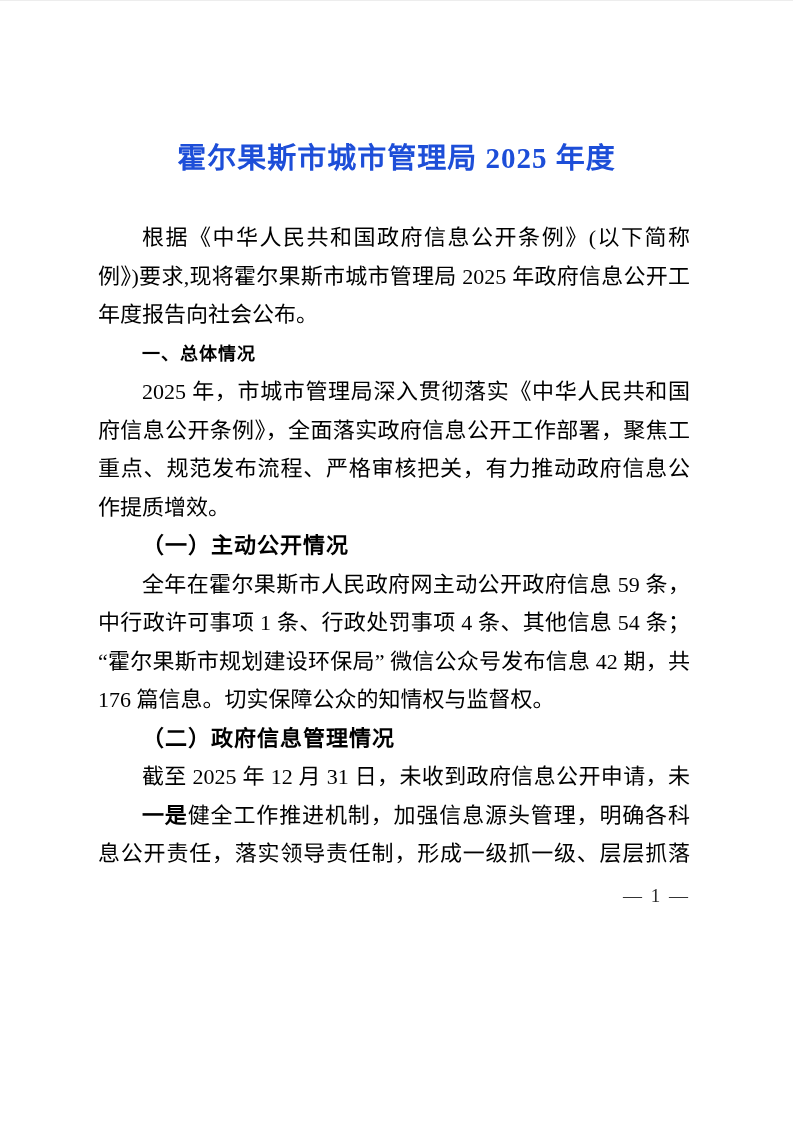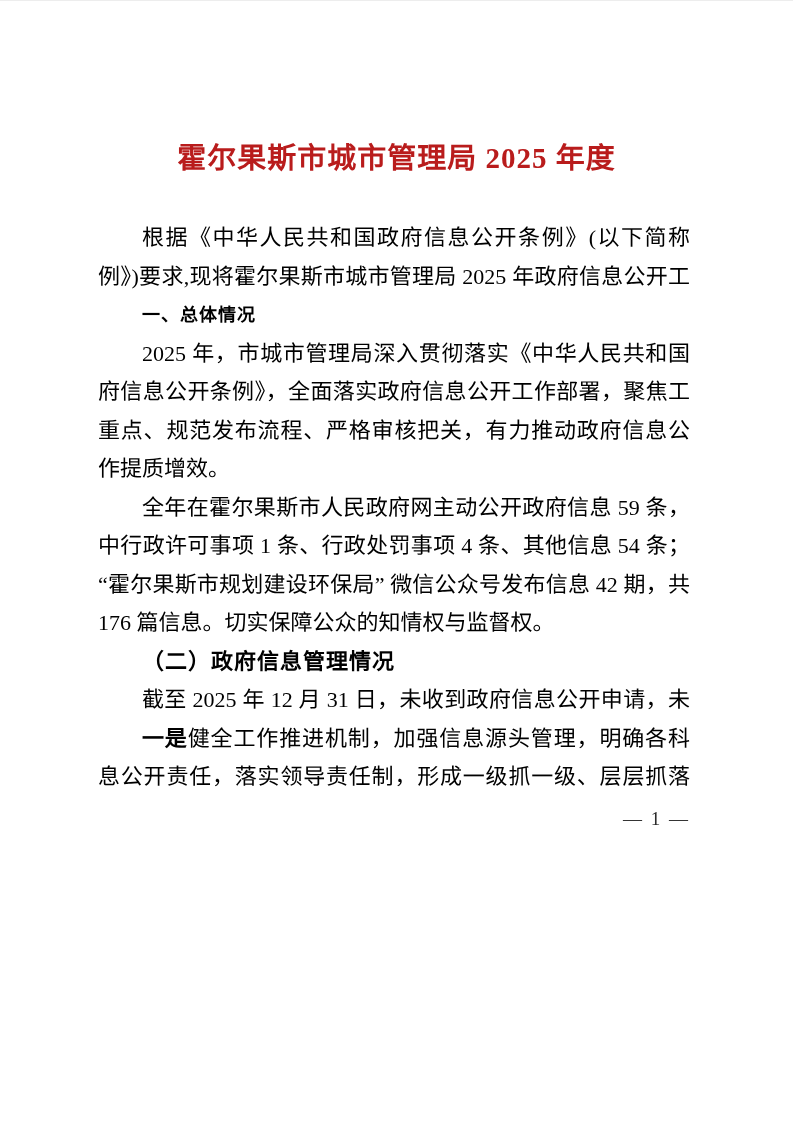--- a/index.html
+++ b/index.html
@@ -20,21 +20,21 @@
   }
   .title-block {
     padding-top: 138px;
     text-align: center;
   }
   .title-line {
     font-size: 29px;
     line-height: 39px;
     font-weight: bold;
     letter-spacing: 1px;
-    color: #b91c1c;
+    color: #1d4ed8;
     font-family: "Liberation Serif", "DejaVu Serif", serif;
   }
   .body-col {
     margin-top: 41px;
     margin-left: 98px;
     width: 592px;
   }
   .bline {
     font-size: 22px;
     line-height: 38.5px;
@@ -88,27 +88,29 @@
 <div class="page">
 
   <div class="title-block">
     <div class="title-line">霍尔果斯市城市管理局 2025 年度</div>
   </div>
 
   <div class="body-col">
 
     <div class="bline jline indent">根据《中华人民共和国政府信息公开条例》(以下简称《条</div>
     <div class="bline jline">例》)要求,现将霍尔果斯市城市管理局 2025 年政府信息公开工作</div>
+    <div class="bline lastline">年度报告向社会公布。</div>
 
     <div class="bline h-main indent">一、总体情况</div>
     <div class="bline jline indent">2025 年，市城市管理局深入贯彻落实《中华人民共和国政</div>
     <div class="bline jline">府信息公开条例》，全面落实政府信息公开工作部署，聚焦工作</div>
     <div class="bline jline">重点、规范发布流程、严格审核把关，有力推动政府信息公开工</div>
     <div class="bline lastline">作提质增效。</div>
 
+    <div class="bline h-sub indent">（一）主动公开情况</div>
     <div class="bline jline indent">全年在霍尔果斯市人民政府网主动公开政府信息 59 条，其</div>
     <div class="bline jline">中行政许可事项 1 条、行政处罚事项 4 条、其他信息 54 条；在</div>
     <div class="bline jline">“霍尔果斯市规划建设环保局” 微信公众号发布信息 42 期，共</div>
     <div class="bline lastline">176 篇信息。切实保障公众的知情权与监督权。</div>
 
     <div class="bline h-sub indent">（二）政府信息管理情况</div>
     <div class="bline jline indent">截至 2025 年 12 月 31 日，未收到政府信息公开申请，未发</div>
 
     <div class="bline jline indent">
       <span class="bold-lead">一是</span><span>健全工作推进机制，加强信息源头管理，明确各科室信</span>

